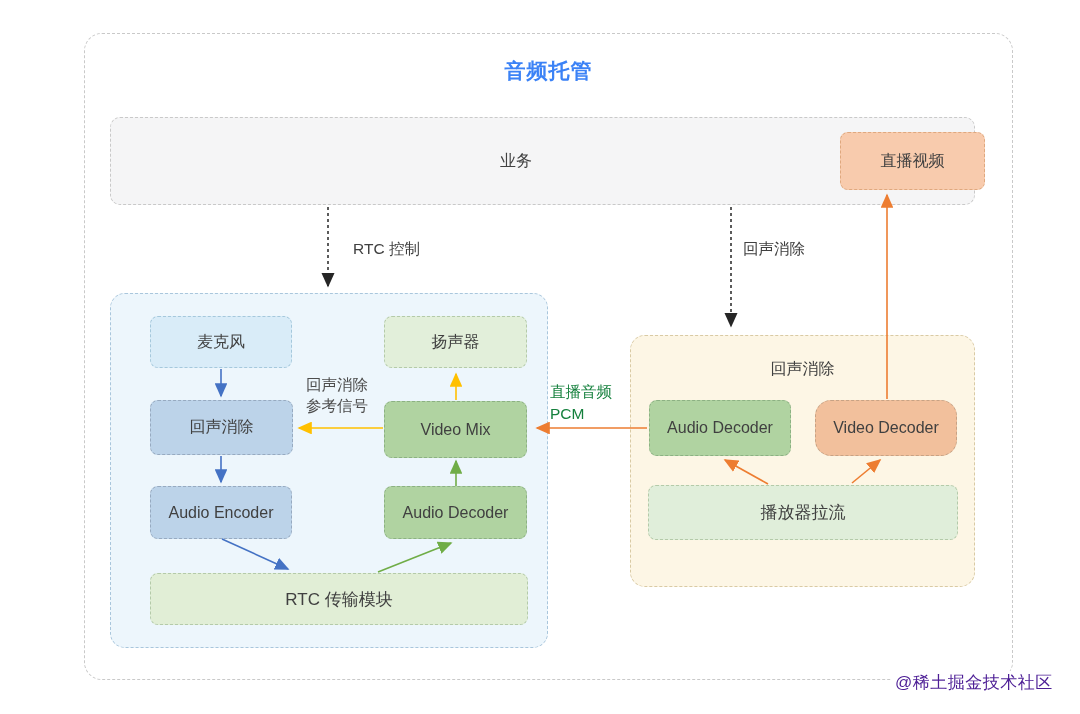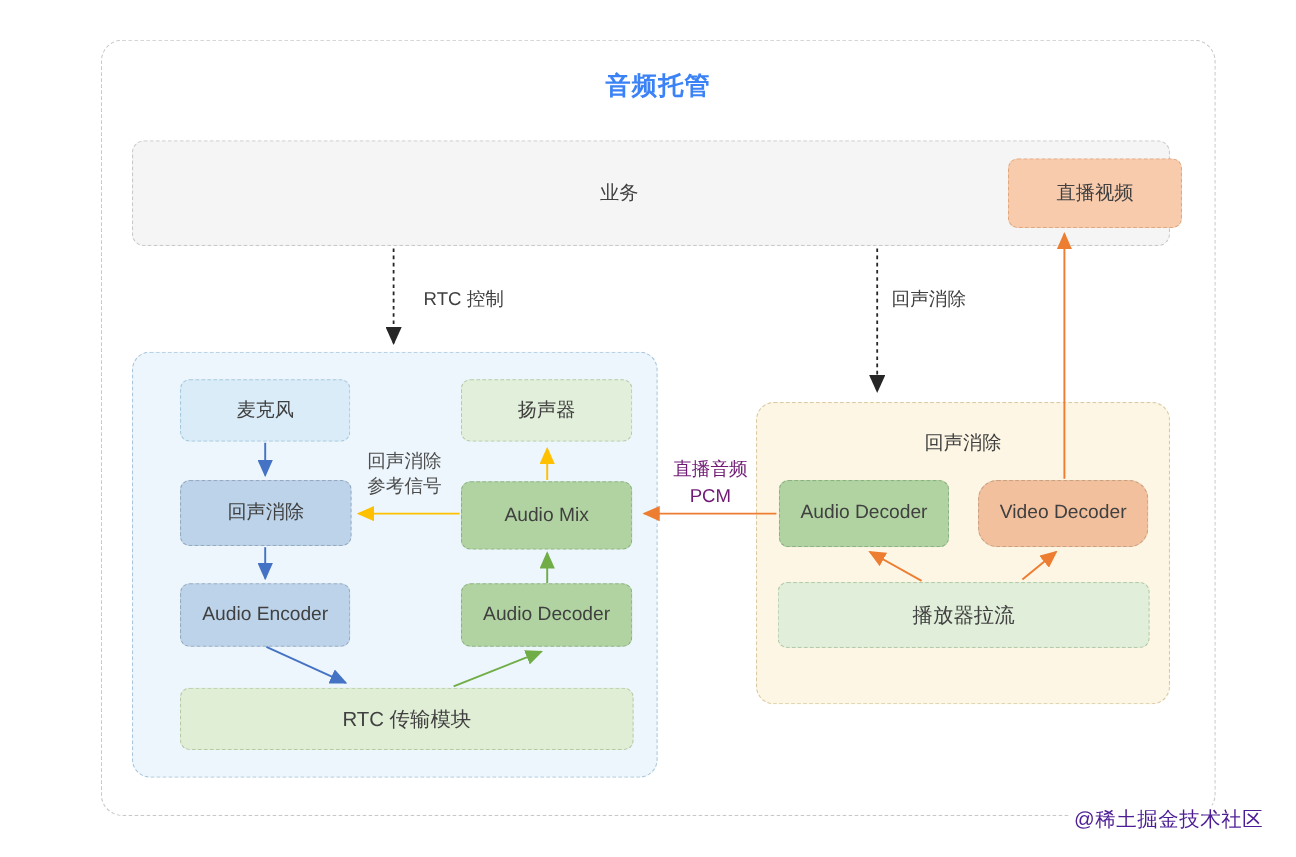--- a/index.html
+++ b/index.html
@@ -27,21 +27,21 @@
   .n-decoder-l{left:384px;top:486px;width:143px;height:53px;background:#b0d3a1;border-color:#8cb183;}
   .n-rtc-transport{left:150px;top:573px;width:378px;height:52px;background:#e1eed6;border-color:#b4caa9;font-size:17px;}
   .n-decoder-r{left:649px;top:400px;width:142px;height:56px;background:#b0d3a1;border-color:#8cb183;}
   .n-video-decoder{left:815px;top:400px;width:142px;height:56px;background:#f2c09c;border-color:#c7a284;border-radius:16px;}
   .n-pull{left:648px;top:485px;width:310px;height:55px;background:#e0eeda;border-color:#b4caa9;font-size:17px;}
   
   .edge-label{font-size:15.5px;color:#404040;white-space:nowrap;}
   .lbl-rtc-control{left:353px;top:239px;}
   .lbl-player-control{left:743px;top:239px;}
   .lbl-echo-ref{left:294px;top:374px;width:86px;text-align:center;line-height:21px;color:#4d4d4d;}
-  .lbl-pcm{left:550px;top:381px;width:84px;text-align:center;line-height:22px;color:#701a75;}
+  .lbl-pcm{left:550px;top:381px;width:84px;line-height:22px;color:#15803d;}
   
   #arrows{left:0;top:0;width:1080px;height:714px;pointer-events:none;}
   
   .watermark{left:892px;top:671px;font-size:17px;color:#4c1d95;background:#ffffff;padding:0 3px;letter-spacing:0.5px;}
 </style>
 </head>
 <body>
 
 <div id="canvas">
 
@@ -61,21 +61,21 @@
   <div class="abs node n-echo">
     <span>回声消除</span>
   </div>
   <div class="abs node n-speaker">
     <span>扬声器</span>
   </div>
   <div class="abs node n-encoder">
     <span>Audio Encoder</span>
   </div>
   <div class="abs node n-mix">
-    <span>Audio Mix</span>
+    <span>Video Mix</span>
   </div>
   <div class="abs node n-decoder-l">
     <span>Audio Decoder</span>
   </div>
   <div class="abs node n-rtc-transport">
     <span>RTC 传输模块</span>
   </div>
 
   <div class="abs player-group"></div>
   <div class="abs player-group-title">回声消除</div>

